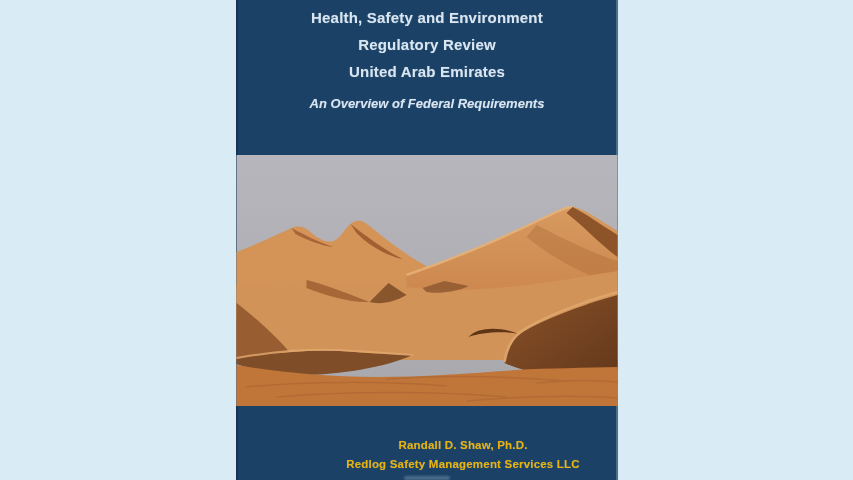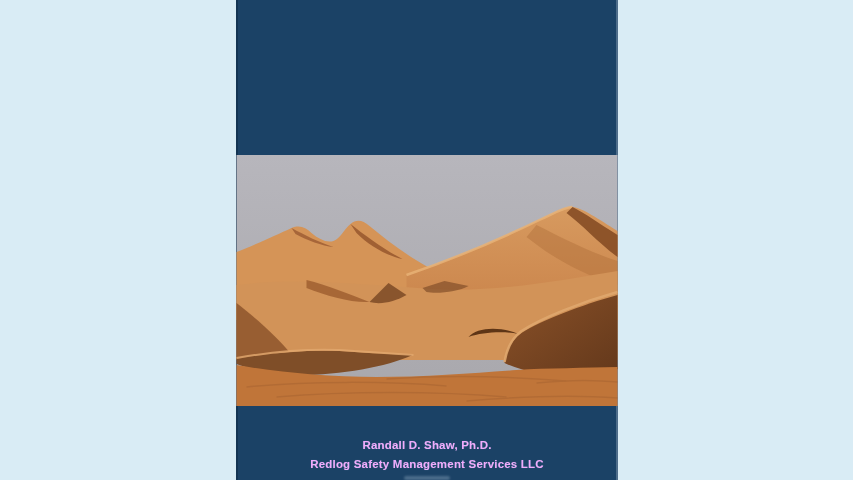--- a/index.html
+++ b/index.html
@@ -80,20 +80,26 @@
     filter: blur(1px);
   }
 </style>
 </head>
 <body>
 
 <div class="page" style="background-color: rgb(217, 236, 245);">
 
   <div class="cover" style="background-color: rgb(27, 66, 102);">
 
+    <div class="title-block" style="color: rgb(217, 229, 240);">
+      <div class="title-line">Health, Safety and Environment</div>
+      <div class="title-line">Regulatory Review</div>
+      <div class="title-line">United Arab Emirates</div>
+      <div class="subtitle-line">An Overview of Federal Requirements</div>
+    </div>
 
     <div class="photo-frame">
       <svg width="382" height="251" viewBox="0 0 381 251" xmlns="http://www.w3.org/2000/svg">
         <defs>
           <linearGradient id="skyGrad" x1="0" y1="0" x2="0" y2="1">
             <stop offset="0" stop-color="#b7b6bc"></stop>
             <stop offset="1" stop-color="#a8a7ac"></stop>
           </linearGradient>
           <linearGradient id="duneRGrad" x1="0" y1="0" x2="0" y2="1">
             <stop offset="0" stop-color="#d79a5f"></stop>
@@ -138,21 +144,21 @@
         <g stroke="#9a5a2d" stroke-width="1.5" fill="none" opacity="0.35">
           <path d="M10,232 C70,226 150,226 210,231"></path>
           <path d="M40,242 C110,236 200,236 270,242"></path>
           <path d="M150,224 C210,220 270,221 330,226"></path>
           <path d="M230,246 C290,241 340,240 381,243"></path>
           <path d="M300,228 C330,225 360,225 381,227"></path>
         </g>
       </svg>
     </div>
 
-    <div class="author-block" style="color: #f0abfc;">
+    <div class="author-block" style="color: #eab308; margin-left: 36px;">
       <div class="author-line">Randall D. Shaw, Ph.D.</div>
       <div class="author-line">Redlog Safety Management Services LLC</div>
     </div>
 
     <div class="cropped-line"></div>
 
   </div>
 </div>
 
 </body></html>

